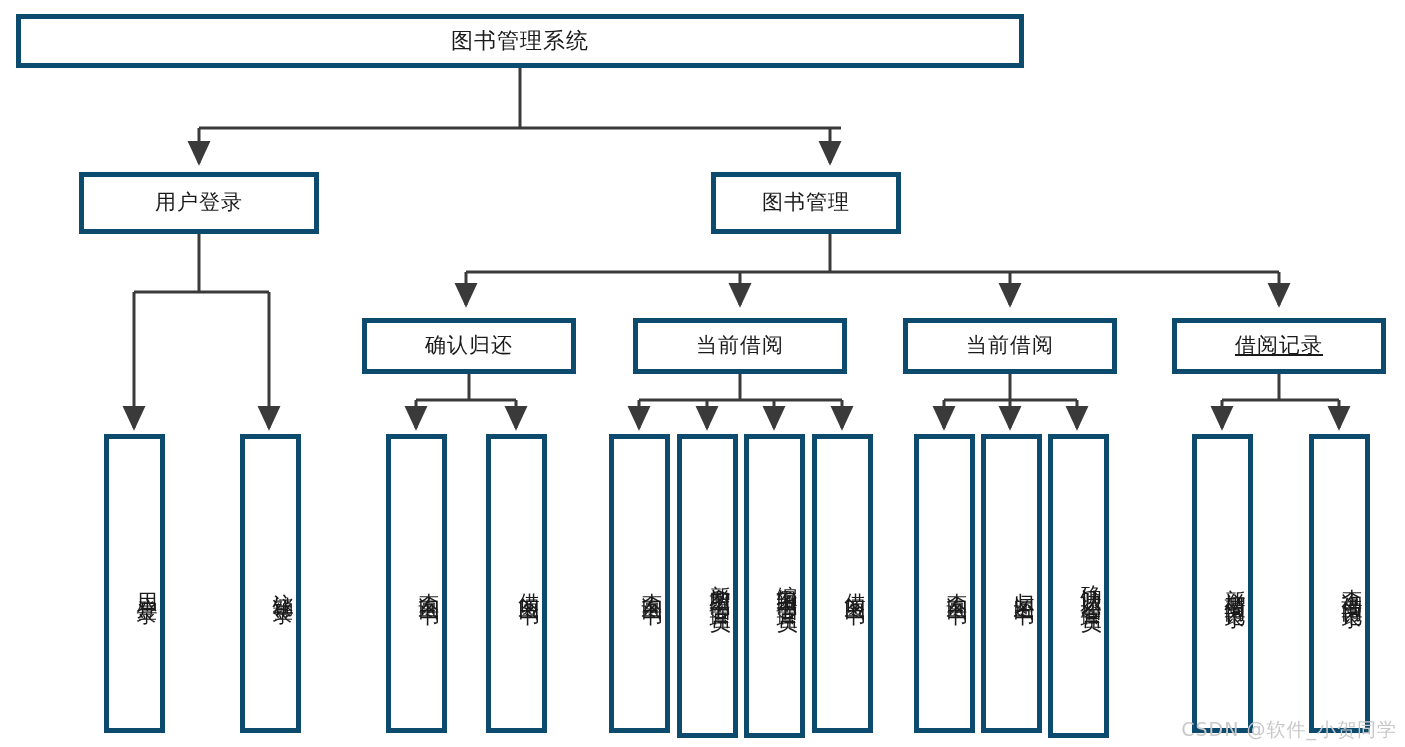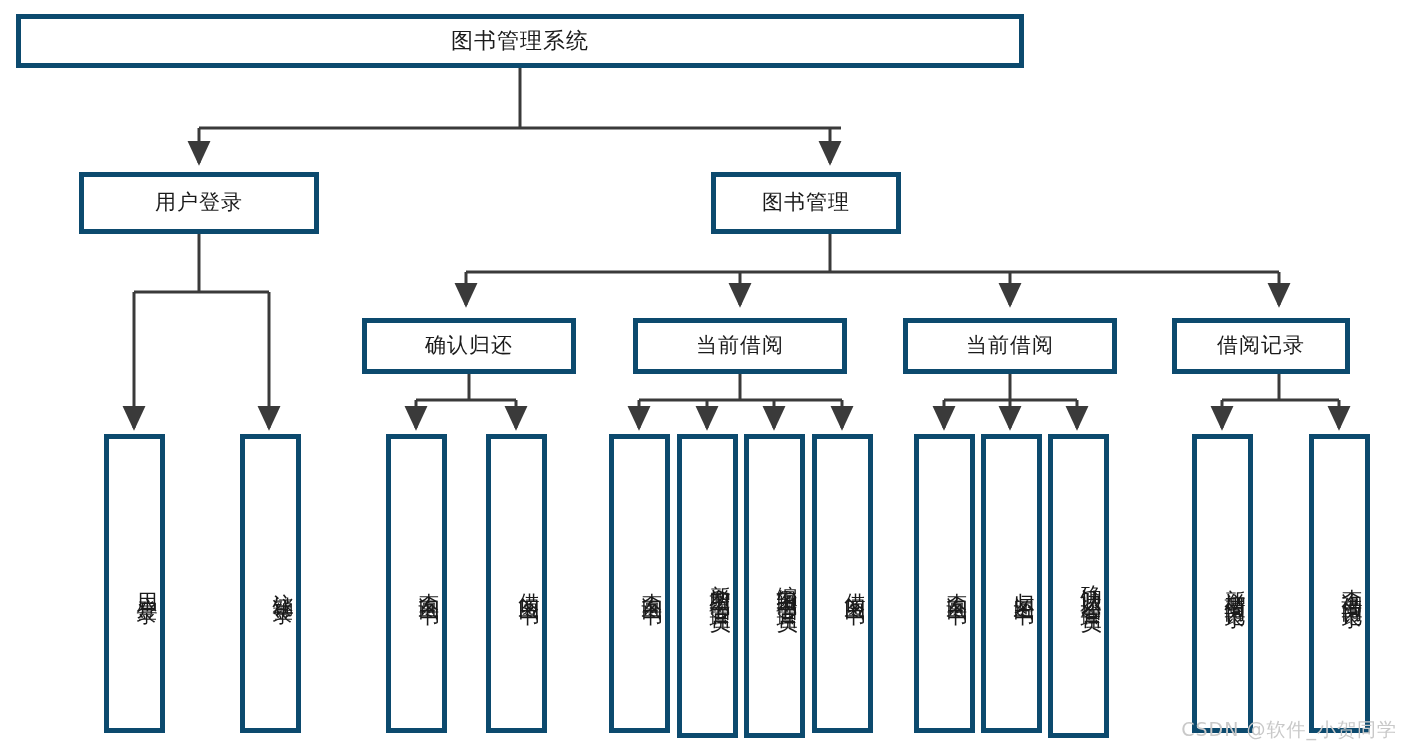--- a/index.html
+++ b/index.html
@@ -143,21 +143,21 @@
   </div>
 
   <div class="node horiz" style="left:633px; top:318px; width:214px; height:56px;">
     <span>当前借阅</span>
   </div>
 
   <div class="node horiz" style="left:903px; top:318px; width:214px; height:56px;">
     <span>当前借阅</span>
   </div>
 
-  <div class="node horiz" style="left:1172px; top:318px; width:178px; height:56px;">
+  <div class="node horiz" style="left:1172px; top:318px; width:214px; height:56px;text-decoration:underline;">
     <span>借阅记录</span>
   </div>
 
   <div class="node vert" style="left:104px; top:434px; width:61px; height:299px;">
     <span class="vlabel">用户登录</span>
   </div>
 
   <div class="node vert" style="left:240px; top:434px; width:61px; height:299px;">
     <span class="vlabel">注销登录</span>
   </div>

